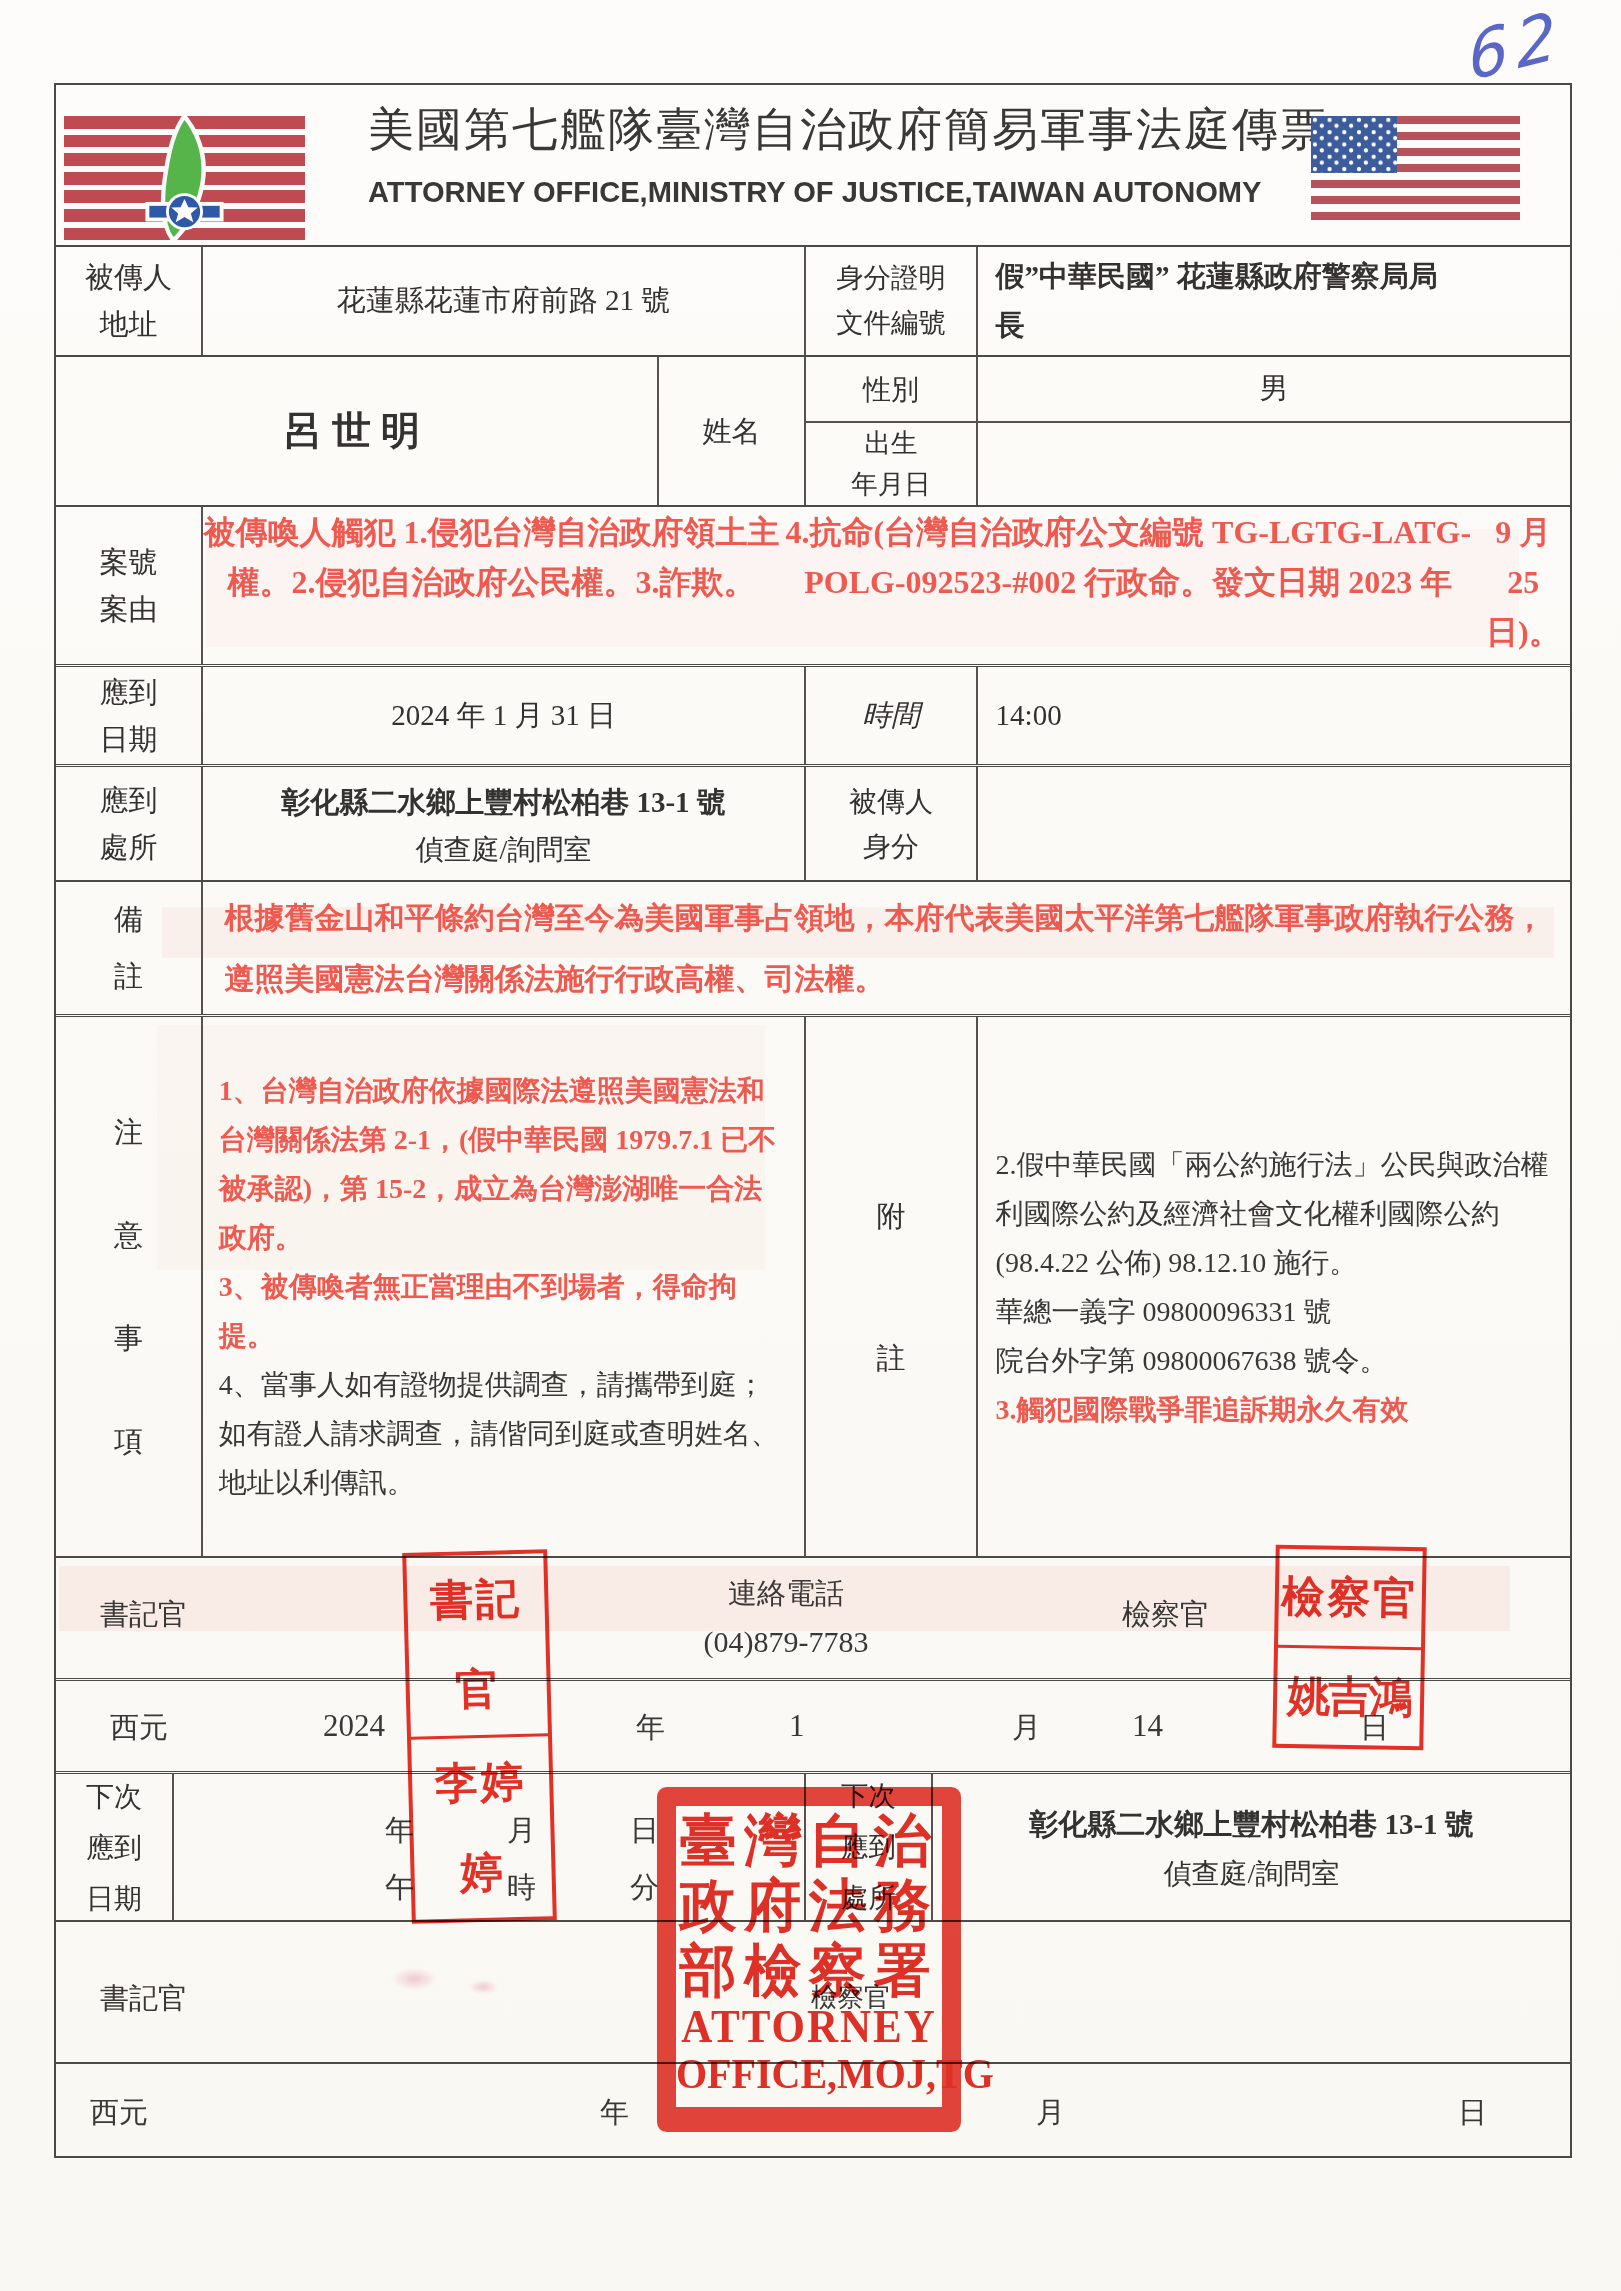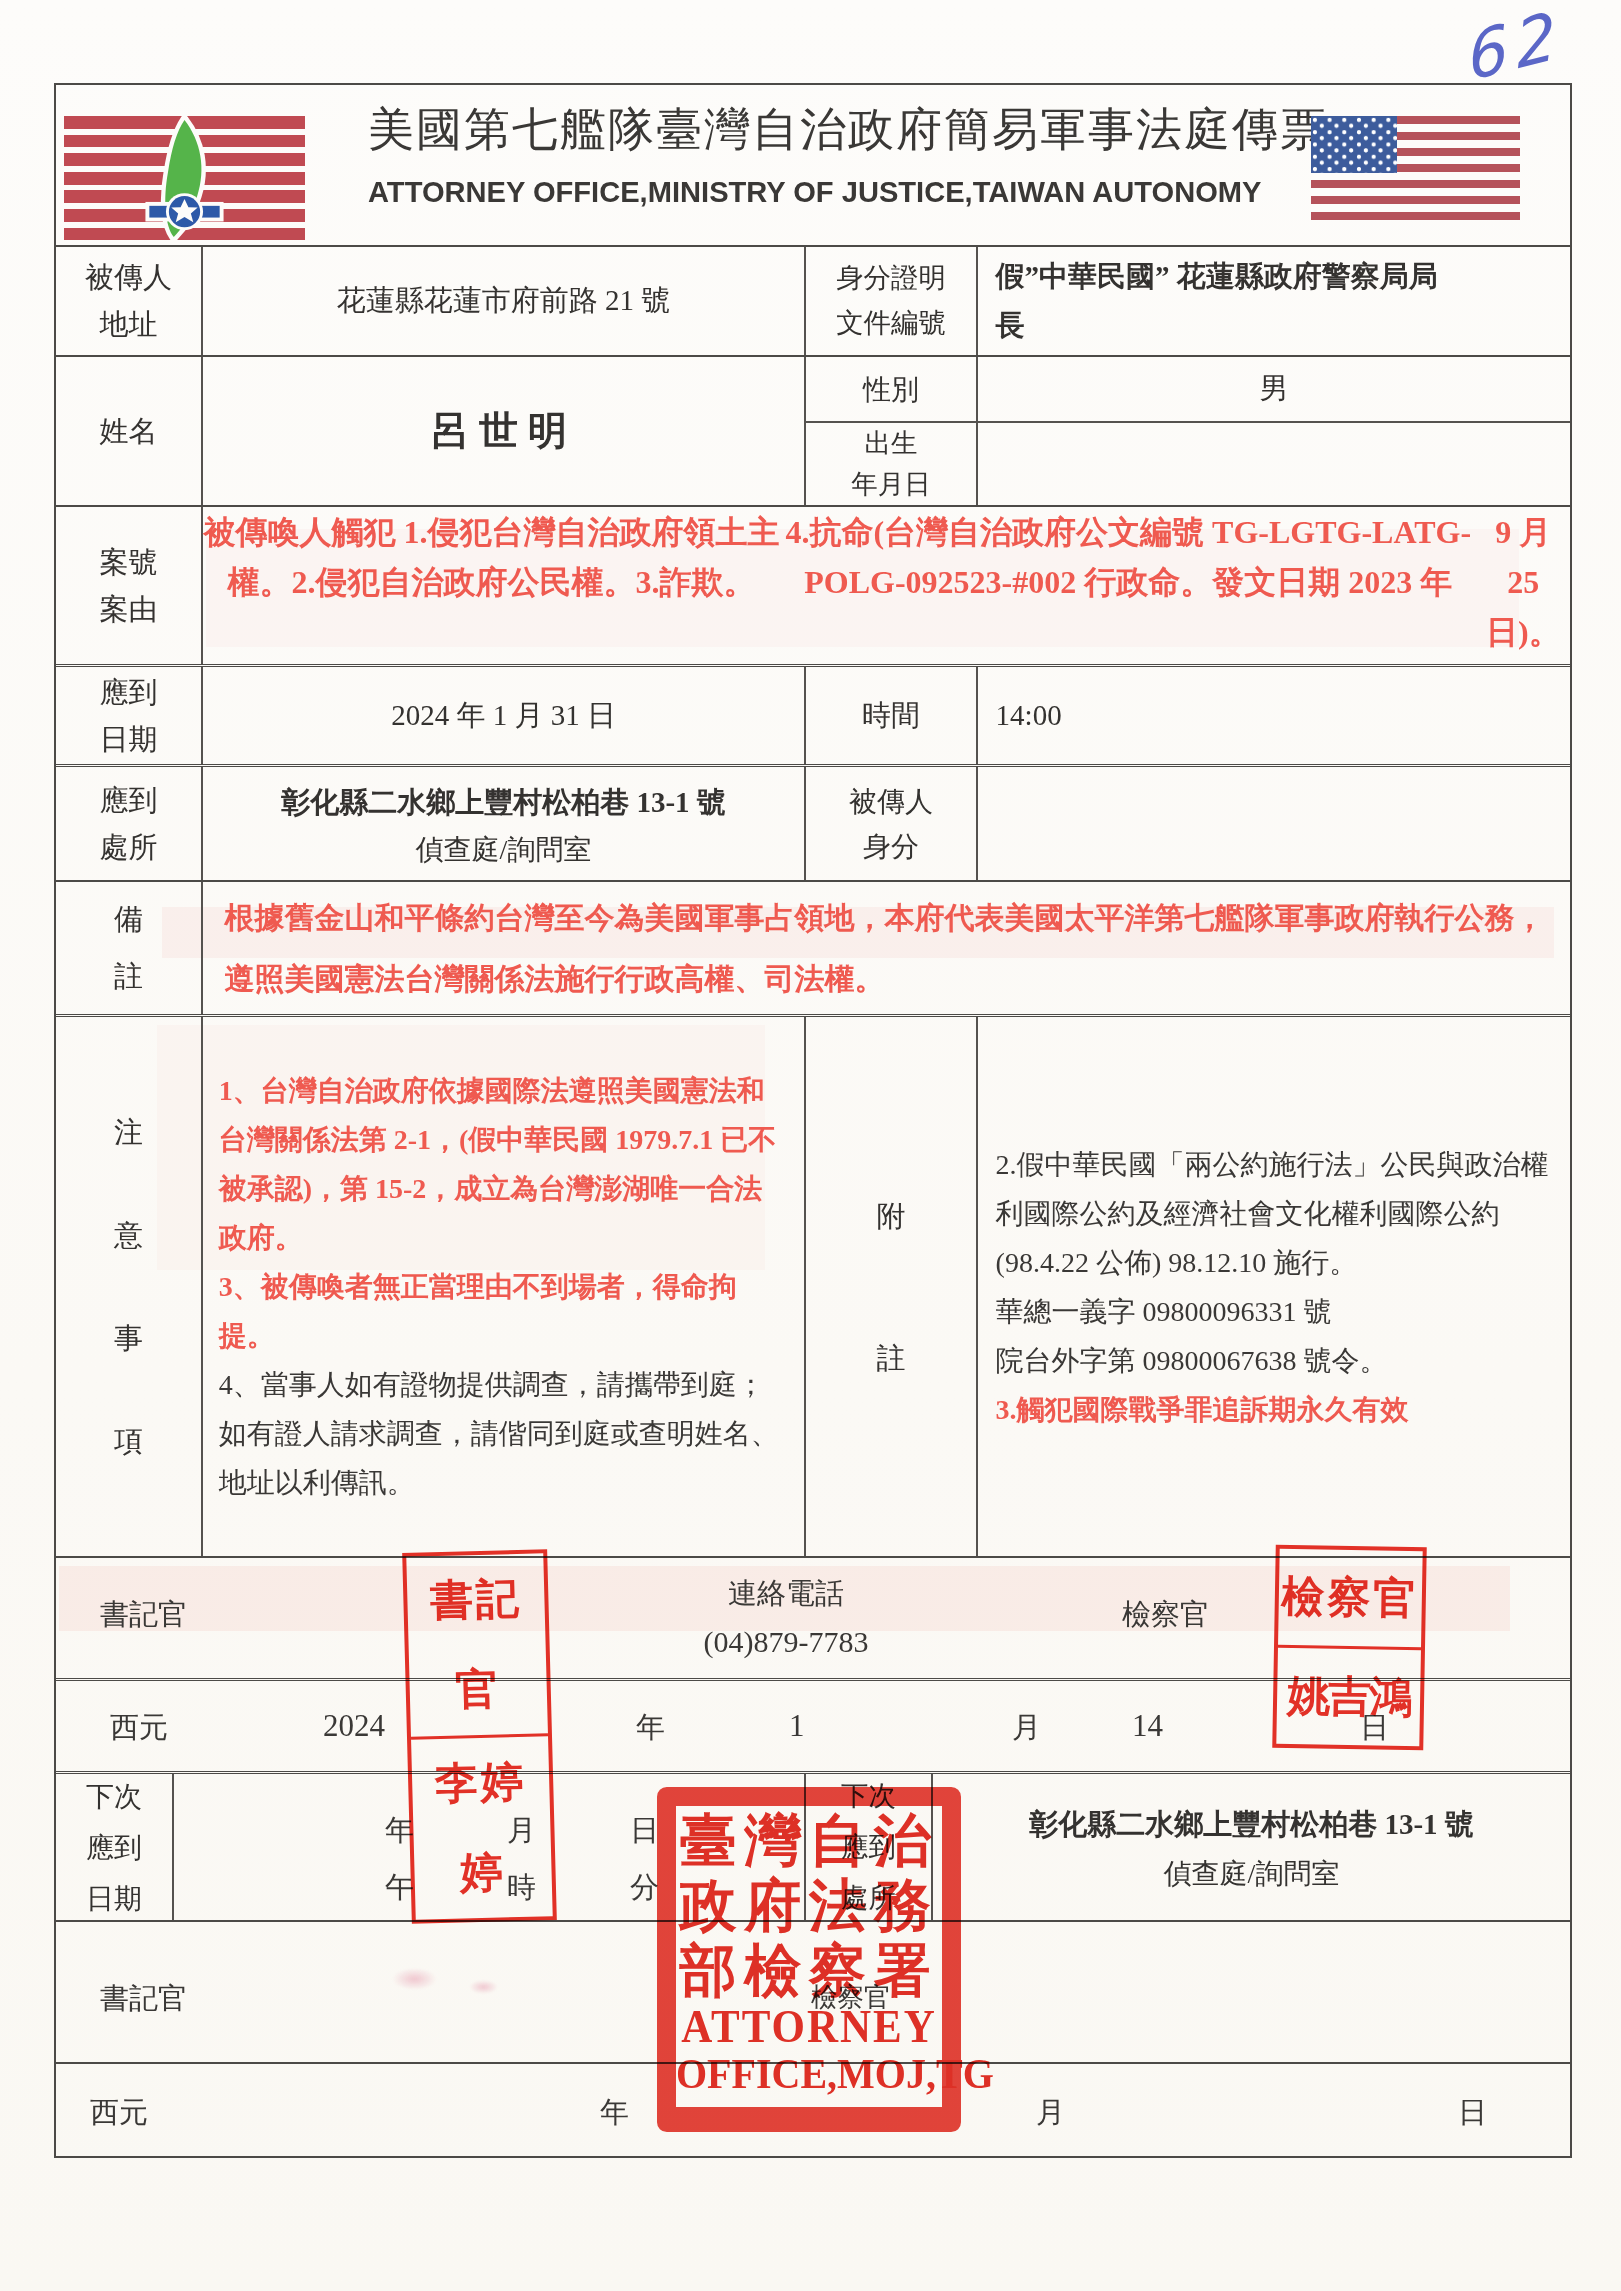--- a/index.html
+++ b/index.html
@@ -113,22 +113,22 @@
       <div class="cell lblA pre">被傳人
 地址</div>
       <div class="cell valB">花蓮縣花蓮市府前路 21 號</div>
       <div class="cell lblC pre">身分證明
 文件編號</div>
       <div class="cell valD nob bold leftpad pre" style="line-height:49px;">假”中華民國” 花蓮縣政府警察局局
 長</div>
     </div>
 
     <div class="row" style="height:150px">
+      <div class="cell valB name-val">呂世明</div>
       <div class="cell lblA">姓名</div>
-      <div class="cell valB name-val">呂世明</div>
       <div style="flex:1;display:flex;flex-direction:column;">
         <div style="display:flex;height:71px;border-bottom:2px solid #55524f;box-sizing:border-box;">
           <div class="cell lblC" style="font-size:28px;">性別</div>
           <div class="cell valD nob">男</div>
         </div>
         <div style="display:flex;flex:1;">
           <div class="cell lblC pre" style="font-size:26.5px;line-height:41px;">出生
 年月日</div>
           <div class="cell valD nob"></div>
         </div>
@@ -142,21 +142,21 @@
         <p>被傳喚人觸犯 1.侵犯台灣自治政府領土主權。2.侵犯自治政府公民權。3.詐欺。</p>
         <p>4.抗命(台灣自治政府公文編號 TG-LGTG-LATG-POLG-092523-#002 行政命。發文日期 2023 年</p>
         <p>9 月 25 日)。</p>
       </div>
     </div>
 
     <div class="row dbl" style="height:100px">
       <div class="cell lblA pre">應到
 日期</div>
       <div class="cell valB">2024 年 1 月 31 日</div>
-      <div class="cell lblC" style="font-size:29px;">時間</div>
+      <div class="cell lblC" style="font-size:29px;font-style:italic;">時間</div>
       <div class="cell valD nob leftpad">14:00</div>
     </div>
 
     <div class="row" style="height:115px">
       <div class="cell lblA pre">應到
 處所</div>
       <div class="cell valB" style="flex-direction:column;justify-content:center;">
         <div class="bold" style="font-size:29px;line-height:51px;">彰化縣二水鄉上豐村松柏巷 13-1 號</div>
         <div style="font-size:28px;line-height:43px;">偵查庭/詢問室</div>
       </div>

